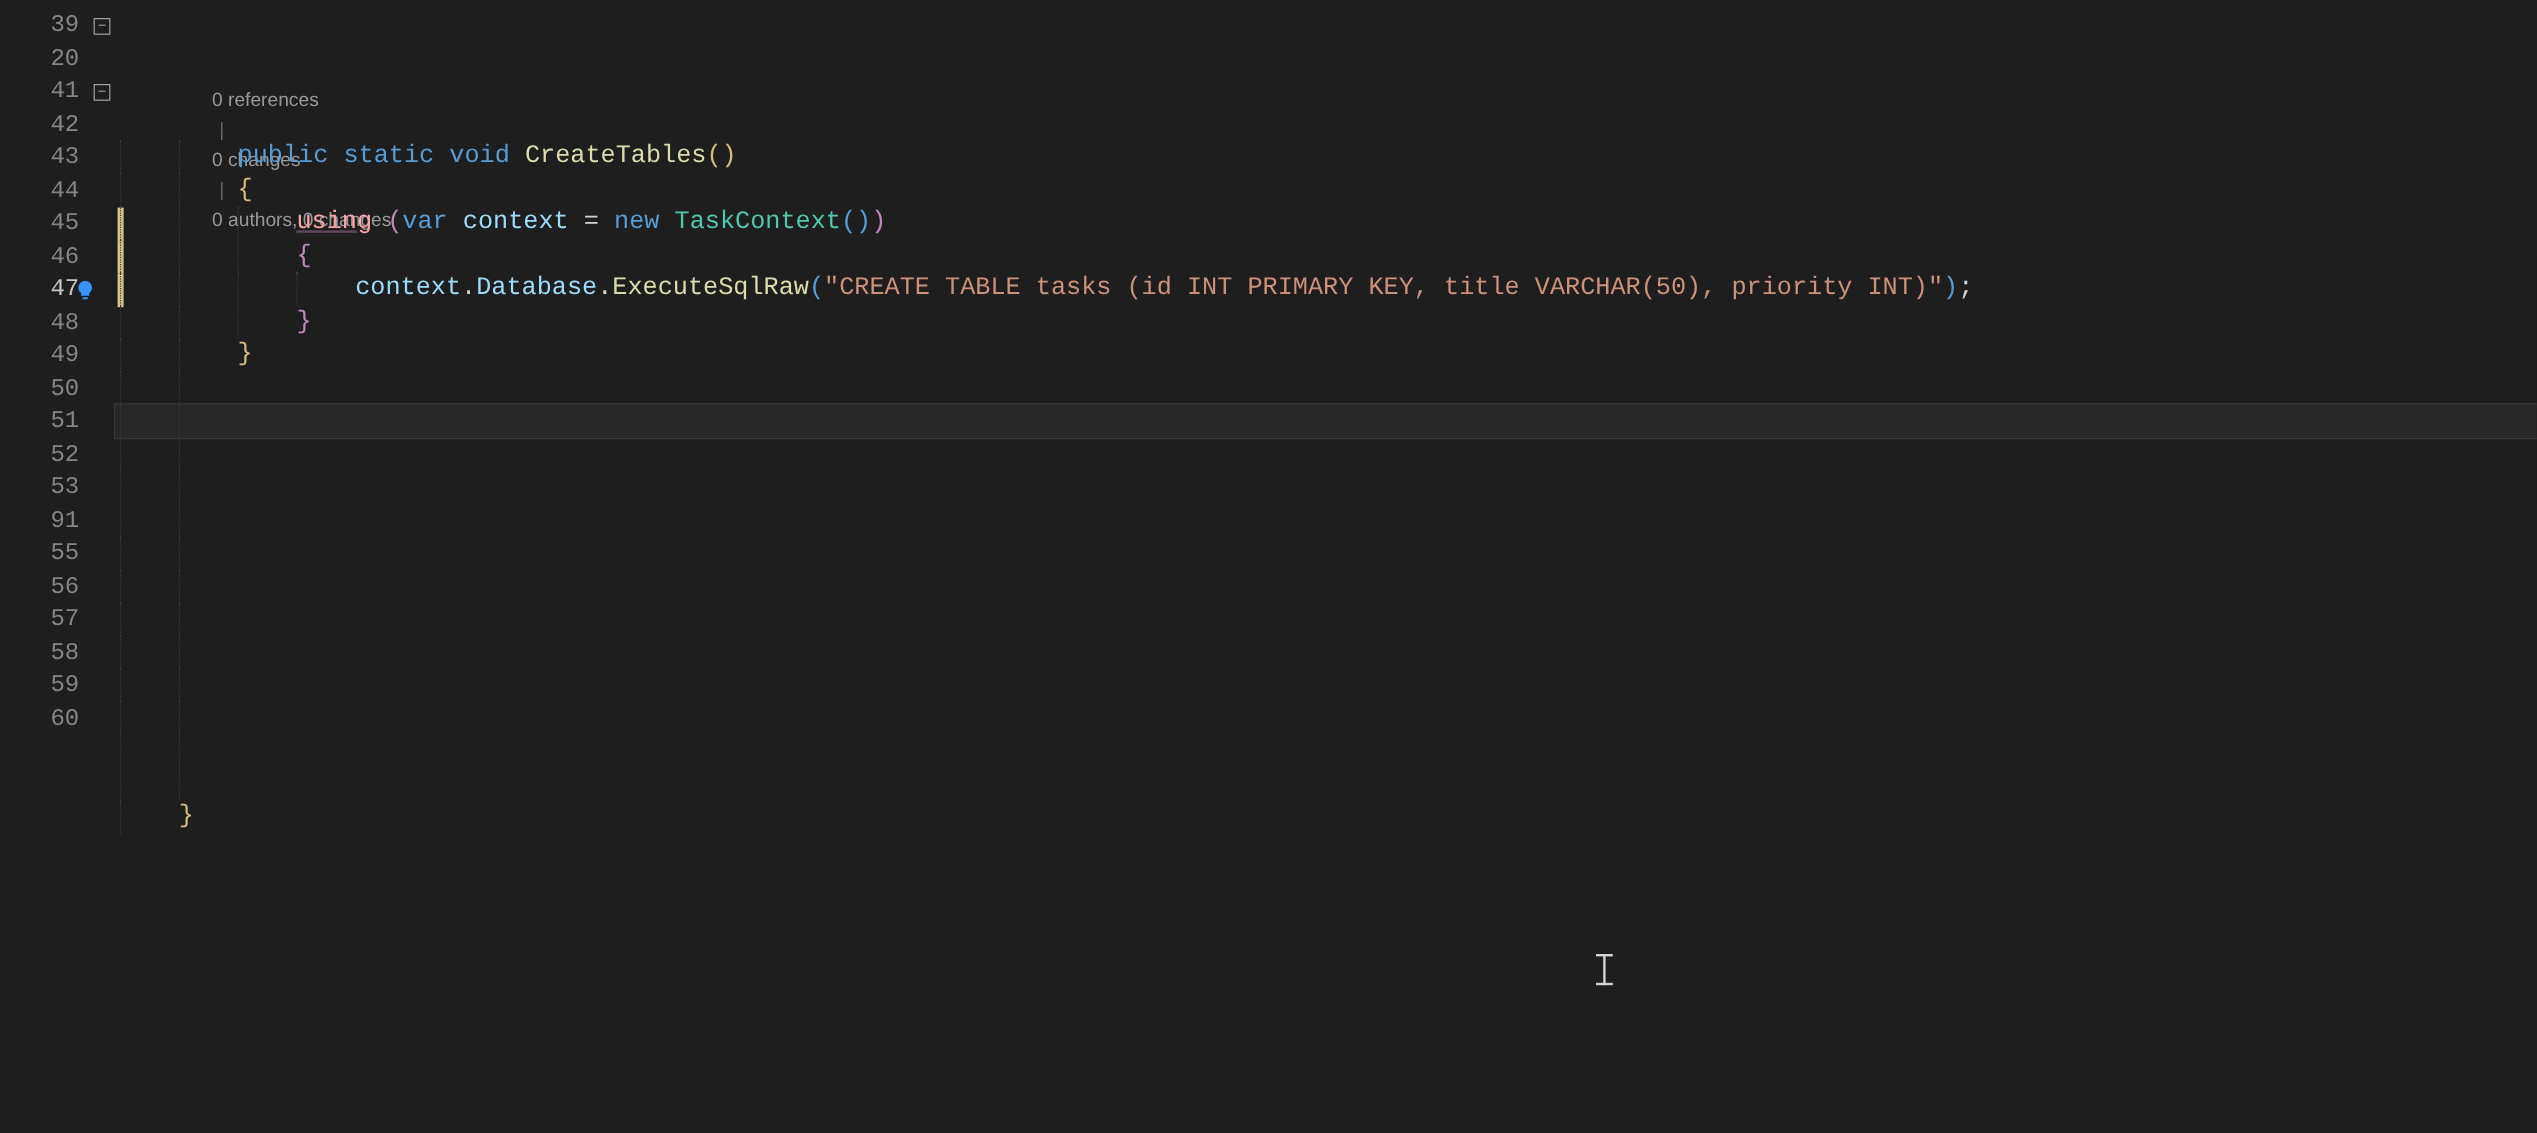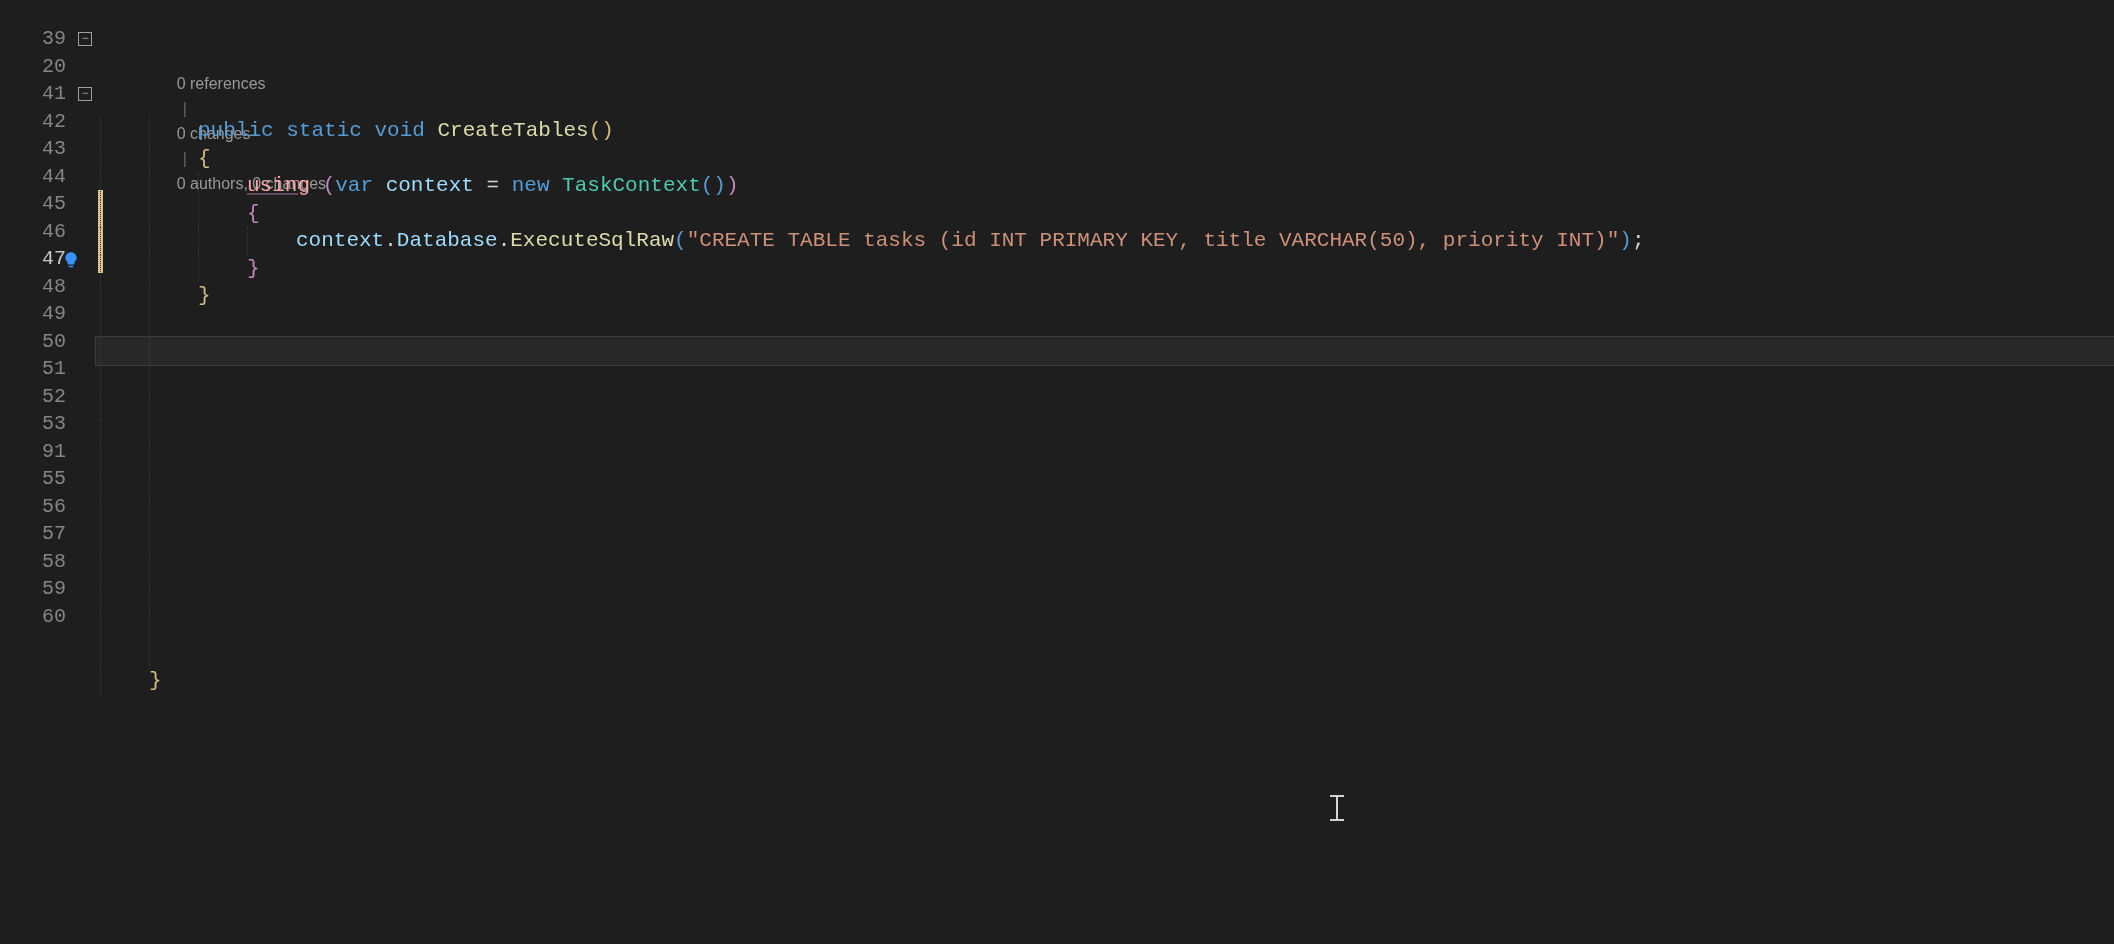--- a/index.html
+++ b/index.html
@@ -14,21 +14,21 @@
   }
   .editor {
     display: flex;
     width: 100%;
     height: 100%;
     position: relative;
   }
   .gutter {
     width: 96px;
     background: #1e1e1e;
-    padding-top: 25px;
+    padding-top: 8px;
     flex-shrink: 0;
     user-select: none;
     position: relative;
   }
   .line-number {
     height: 27.5px;
     line-height: 27.5px;
     text-align: right;
     padding-right: 30px;
     color: #858585;

